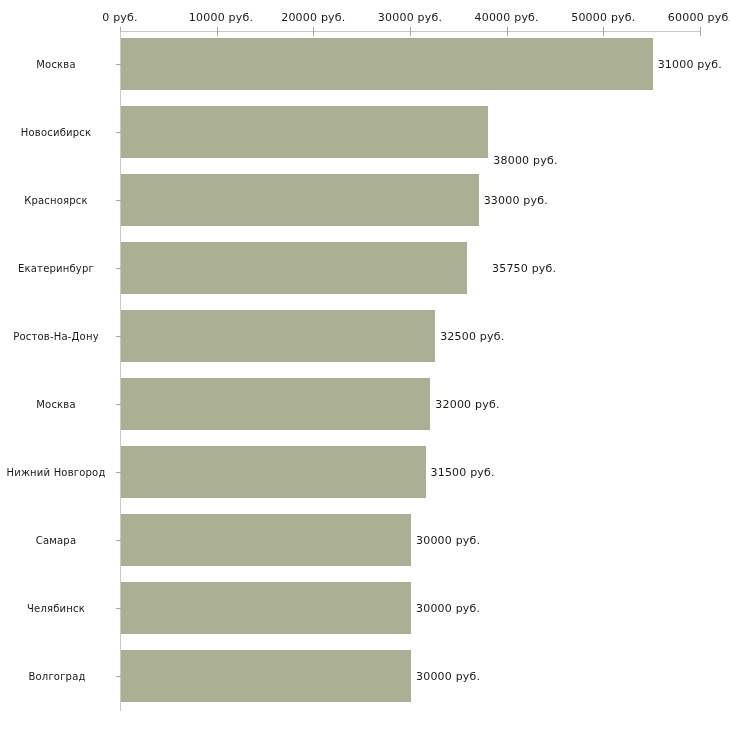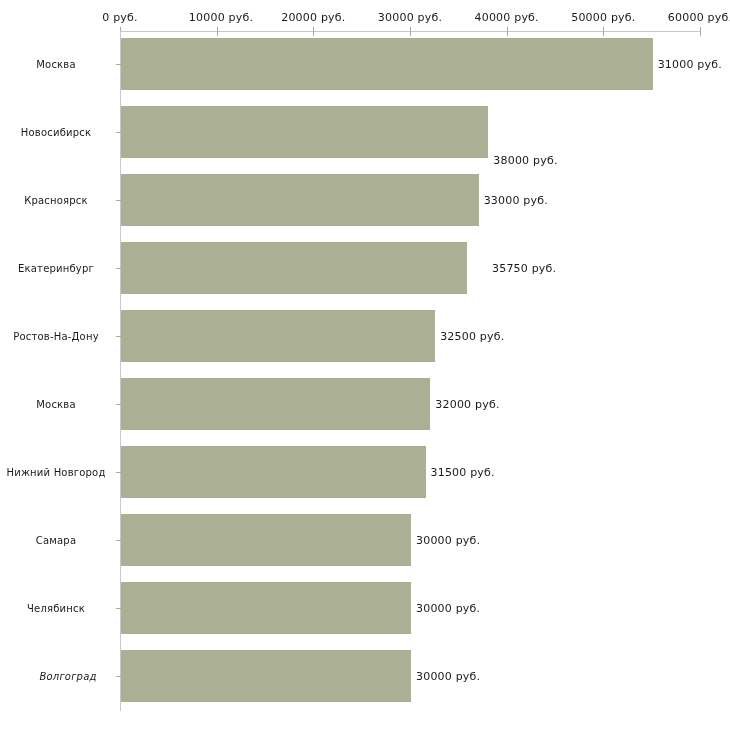--- a/index.html
+++ b/index.html
@@ -131,21 +131,21 @@
     <div id="y-labels-layer">
         <div class="y-tick-label" style="left: 0px; width: 112px; right: auto; top: 64px;">Москва</div>
         <div class="y-tick-label" style="left: 0px; width: 112px; right: auto; top: 132px;">Новосибирск</div>
         <div class="y-tick-label" style="left: 0px; width: 112px; right: auto; top: 200px;">Красноярск</div>
         <div class="y-tick-label" style="left: 0px; width: 112px; right: auto; top: 268px;">Екатеринбург</div>
         <div class="y-tick-label" style="left: 0px; width: 112px; right: auto; top: 336px;">Ростов-На-Дону</div>
         <div class="y-tick-label" style="left: 0px; width: 112px; right: auto; top: 404px;">Москва</div>
         <div class="y-tick-label" style="left: 0px; width: 112px; right: auto; top: 472px;">Нижний Новгород</div>
         <div class="y-tick-label" style="left: 0px; width: 112px; right: auto; top: 540px;">Самара</div>
         <div class="y-tick-label" style="left: 0px; width: 112px; right: auto; top: 608px;">Челябинск</div>
-        <div class="y-tick-label" style="left: 12px; width: 112px; right: auto; top: 676px; font-style: italic;">Волгоград</div>
+        <div class="y-tick-label" style="left: 1px; width: 112px; right: auto; top: 676px;">Волгоград</div>
       </div>
 
     <div id="bars-layer">
         <div class="bar" title="Москва" style="top: 38px; width: 531.667px; height: 52px; background: rgb(171, 175, 147);"></div>
         <div class="bar" title="Новосибирск" style="top: 106px; width: 367.333px; height: 52px; background: rgb(171, 175, 147);"></div>
         <div class="bar" title="Красноярск" style="top: 174px; width: 357.667px; height: 52px; background: rgb(171, 175, 147);"></div>
         <div class="bar" title="Екатеринбург" style="top: 242px; width: 345.583px; height: 52px; background: rgb(171, 175, 147);"></div>
         <div class="bar" title="Ростов-На-Дону" style="top: 310px; width: 314.167px; height: 52px; background: rgb(171, 175, 147);"></div>
         <div class="bar" title="Пермь" style="top: 378px; width: 309.333px; height: 52px; background: rgb(171, 175, 147);"></div>
         <div class="bar" title="Нижний Новгород" style="top: 446px; width: 304.5px; height: 52px; background: rgb(171, 175, 147);"></div>

